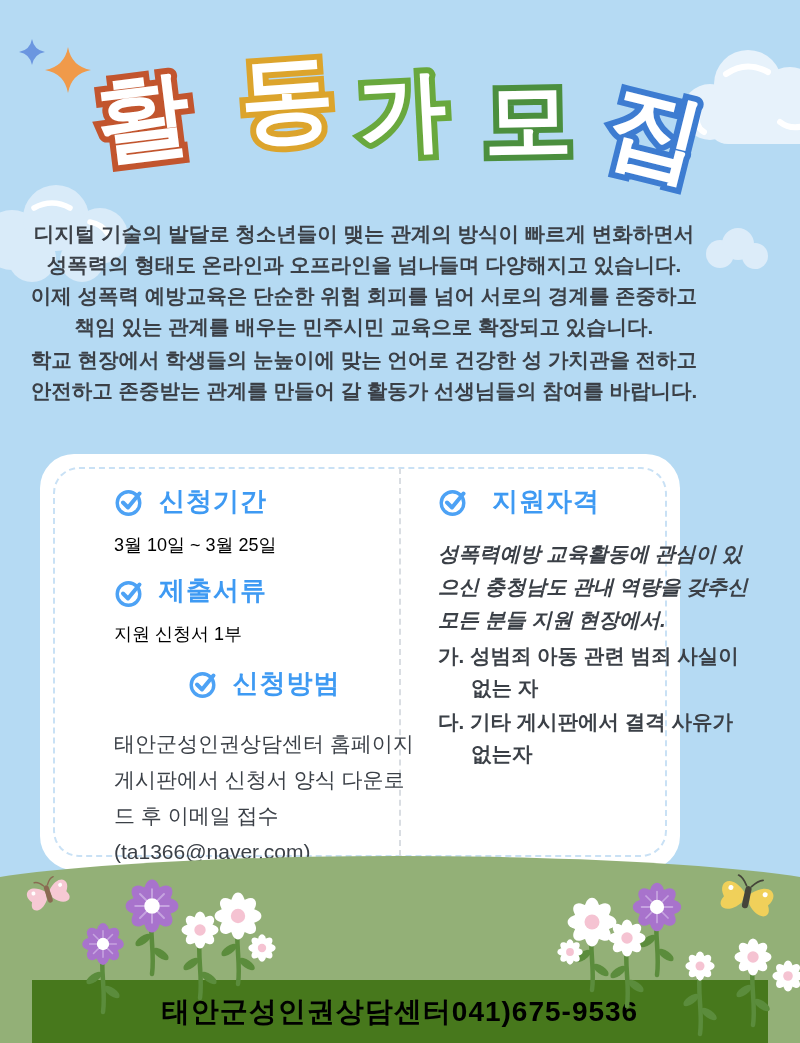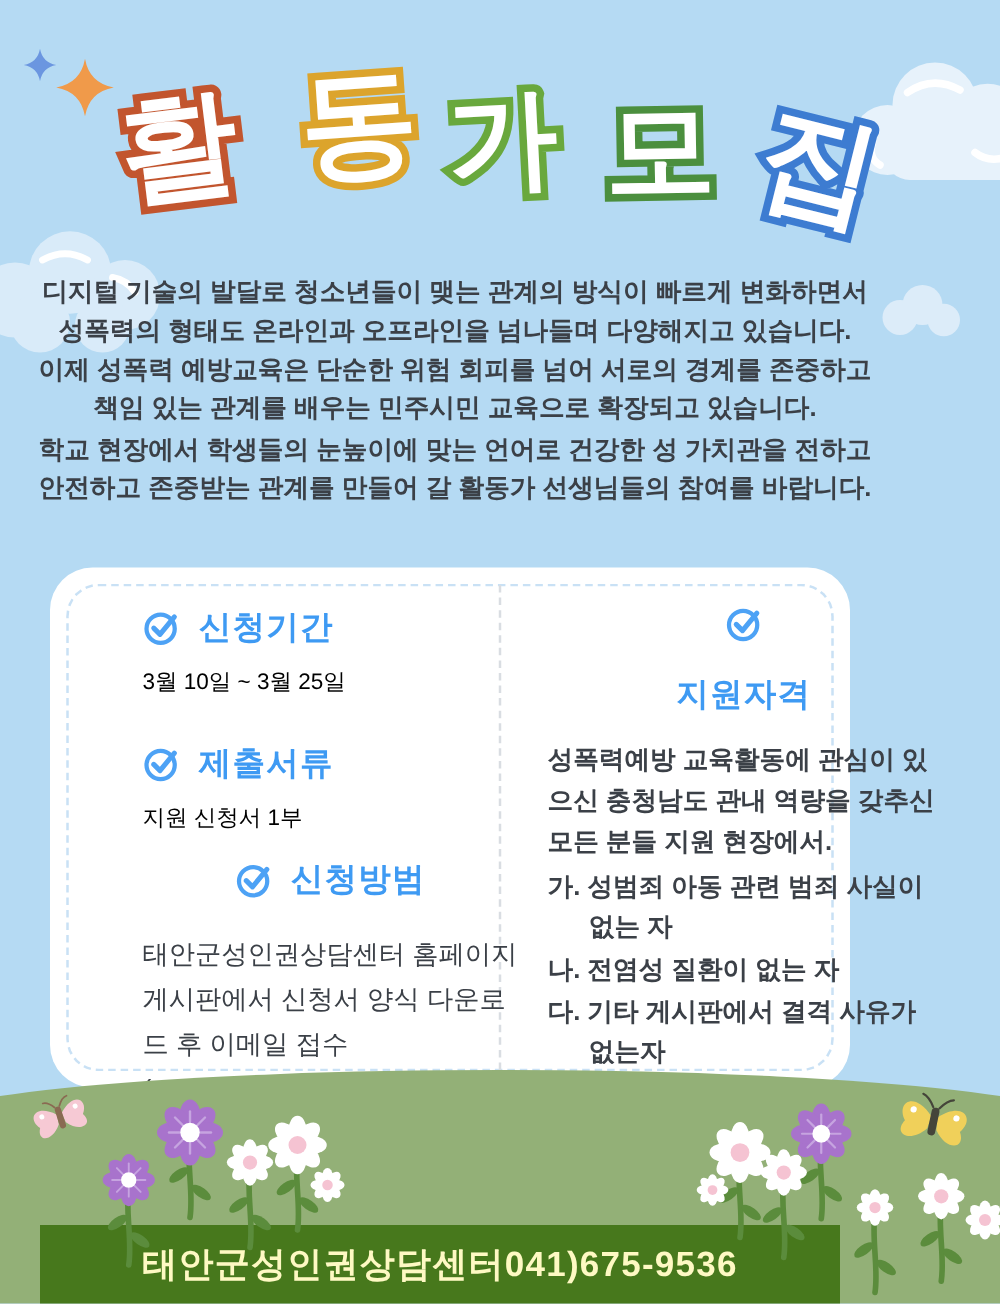--- a/index.html
+++ b/index.html
@@ -32,42 +32,42 @@
   .card{position:absolute;left:40px;top:454px;width:640px;height:416px;
         background:#ffffff;border-radius:34px;}
   .card-dash{position:absolute;left:13px;top:13px;right:13px;bottom:13px;
         border:2px dashed #c9e1f5;border-radius:26px;}
   .divider{position:absolute;left:359px;top:14px;bottom:14px;width:0;
         border-left:2px dashed #d9dde2;}
   .col{position:absolute;top:30px;}
   .col-left{left:74px;width:300px;}
   .col-right{left:398px;width:314px;}
   .sec-head{display:flex;align-items:center;gap:15px;}
-  .col-right .sec-head{gap:24px;flex-direction:column;}
+  .col-right .sec-head{gap:24px;}
   .sec-head .ht{font-size:26px;font-weight:800;color:#3e9af3;letter-spacing:1px;}
   .chk{flex:0 0 auto;}
   .sec-body{margin-top:14px;font-size:18px;font-weight:400;color:#000000;white-space:nowrap;}
-  .mt-lg{margin-top:36px;}
+  .mt-lg{margin-top:16px;align-items:flex-end;}
   .mt-md{margin-top:20px;justify-content:center;}
   .lines{margin-top:25px;font-size:21px;font-weight:500;line-height:36px;color:#3b4047;}
   .lines div{white-space:nowrap;}
-  .rbody{margin-top:18px;font-size:20.5px;font-weight:600;line-height:33px;}
+  .rbody{margin-top:18px;font-size:20.5px;font-weight:600;line-height:33px;font-style:italic;}
   .rlist{margin-top:4px;font-size:20.5px;font-weight:600;line-height:32px;}
   .rlist .item{margin-top:2px;}
   .rlist .cont{padding-left:33px;}
   .rlist .cont:empty{display:none;}
   .rbody div,.rlist div{white-space:nowrap;}
   
   .grass{position:absolute;left:-70px;right:-70px;top:856px;bottom:0;
          background:#93b077;border-radius:50% 50% 0 0 / 44px 44px 0 0;}
   .cloud-sliver{position:absolute;left:58px;top:838px;width:96px;height:26px;
          background:#ffffff;border-radius:14px;}
-  .footerbar{position:absolute;left:32px;top:980px;width:640px;height:63px;
+  .footerbar{position:absolute;left:32px;top:980px;width:736px;height:63px;
          background:#47781c;display:flex;align-items:center;justify-content:center;
-         font-size:28px;font-weight:700;color:#fef9c3;letter-spacing:1px;}
+         font-size:28px;font-weight:700;color:#000000;letter-spacing:1px;}
   .garden{position:absolute;left:0;top:860px;}
 </style>
 </head>
 <body>
 
 <div class="poster">
 
   <svg class="cloud" style="left:668px;top:38px;" width="180" height="110" viewBox="0 0 180 110">
     <g fill="#e7f2fb">
       <circle cx="42" cy="74" r="28"></circle>
@@ -175,24 +175,20 @@
       </div>
       <div class="rbody">
         <div>성폭력예방 교육활동에 관심이 있</div>
         <div>으신 충청남도 관내 역량을 갖추신</div>
         <div>모든 분들 지원 현장에서.</div>
       </div>
       <div class="rlist">
         <div class="item">
           <div>가. 성범죄 아동 관련 범죄 사실이</div>
           <div class="cont">없는 자</div>
-        </div>
-        <div class="item">
-          <div>나. 전염성 질환이 없는 자</div>
-
         </div>
         <div class="item">
           <div>다. 기타 게시판에서 결격 사유가</div>
           <div class="cont">없는자</div>
         </div>
       </div>
     </div>
   </div>
 
   <div class="grass"></div>

